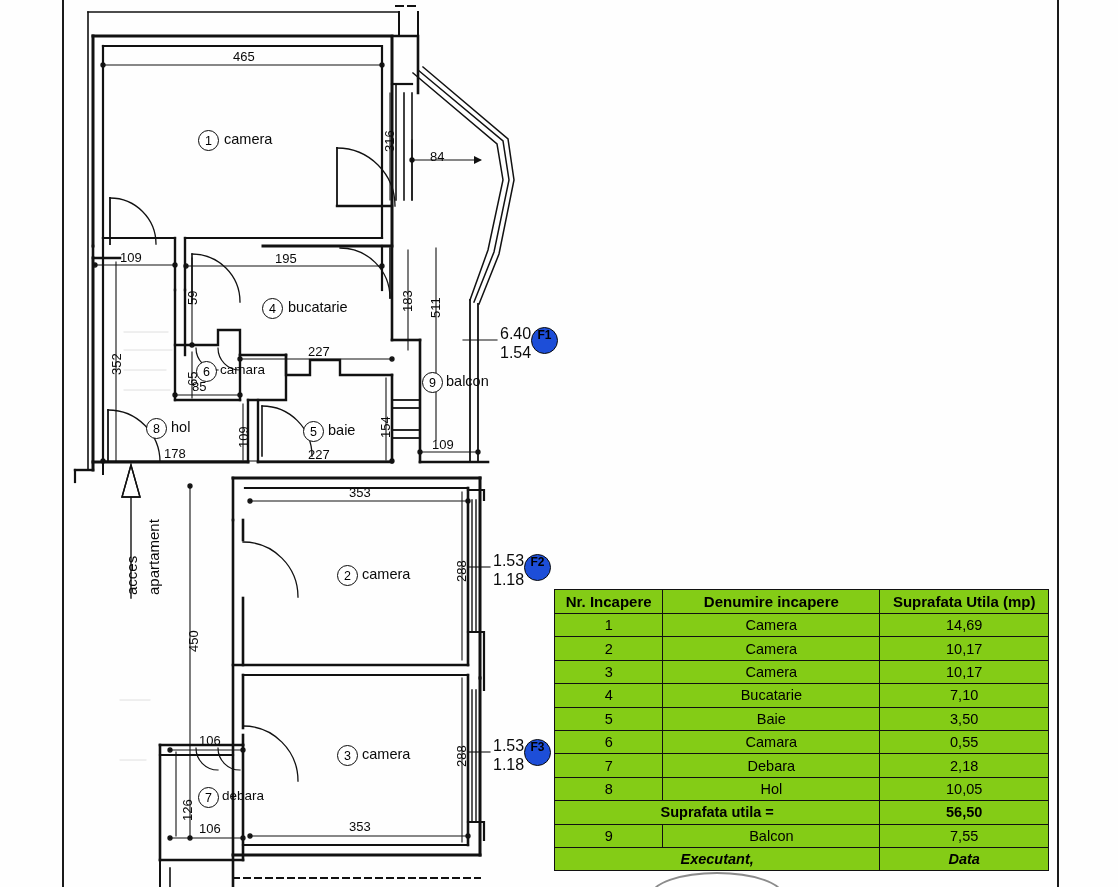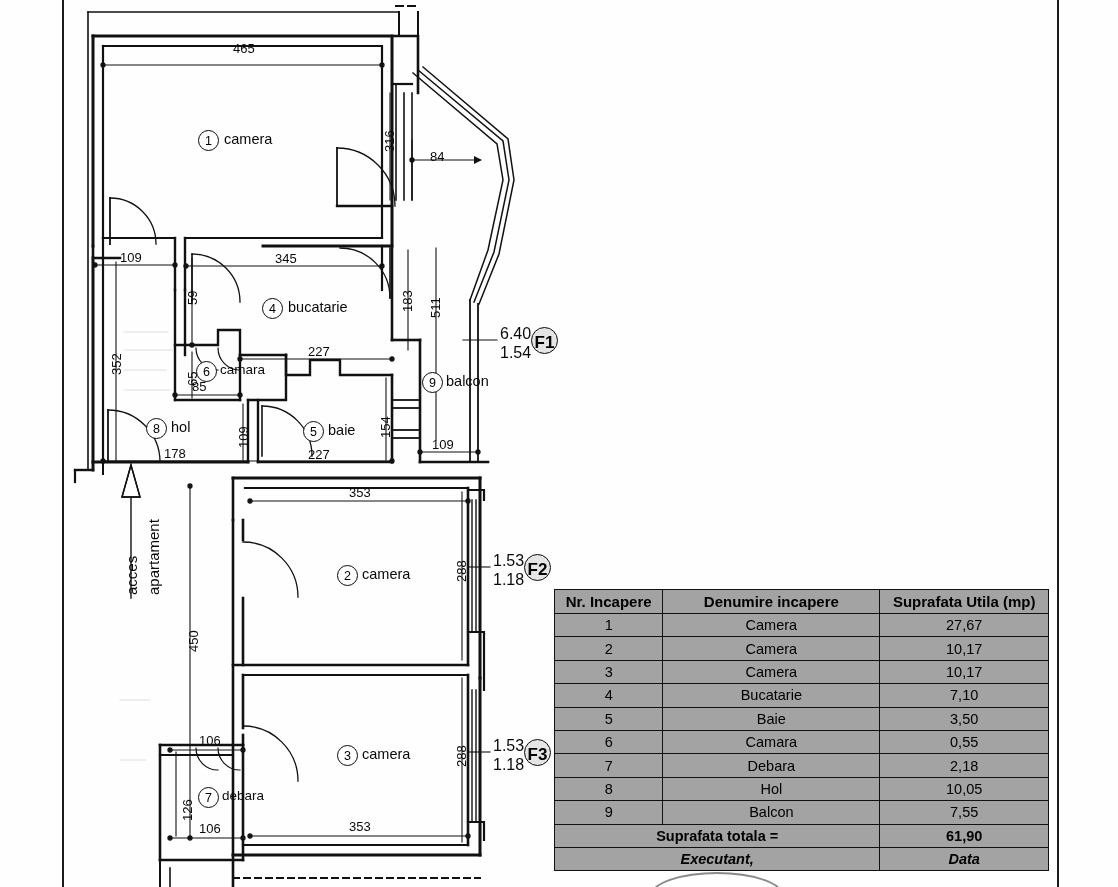--- a/index.html
+++ b/index.html
@@ -18,29 +18,29 @@
        color:#0a0a0a;line-height:1;}
   .roomname{font-size:14.5px;}
   .dim{font-size:13px;}
   .dimv{font-size:13px;transform-origin:0 0;transform:rotate(-90deg);}
   .acces{font-size:15px;transform-origin:0 0;transform:rotate(-90deg);}
   .fwin{font-size:16px;}
   .circnum{position:absolute;width:19px;height:19px;border:1.6px solid #0a0a0a;
            border-radius:50%;font-size:12.5px;display:flex;align-items:center;
            justify-content:center;background:#fff;font-family:"Liberation Sans",sans-serif;}
   .fcirc{position:absolute;width:25px;height:25px;border:1.8px solid #0a0a0a;
-         border-radius:50%;font-size:17px;display:flex;align-items:flex-end;
-         justify-content:center;background:#e5e5e5;font-weight:bold;}
+         border-radius:50%;font-size:12px;display:flex;align-items:flex-start;
+         justify-content:center;background:#1d4ed8;font-weight:bold;}
 
   
   #tbl{position:absolute;left:554px;top:589px;width:495px;
        border-collapse:collapse;background:#fff;}
   #tbl td,#tbl th{border:1.7px solid #111;padding:0;height:22.4px;
       font-size:14.5px;text-align:center;font-family:"Liberation Sans",sans-serif;
-      background:#a3a3a3;}
+      background:#84cc16;}
   #tbl th{font-weight:bold;font-size:15px;height:23px;}
   #tbl .cnr{width:108px;}
   #tbl .cname{width:218px;}
   #tbl .carea{width:169px;}
   .sumrow td{font-weight:bold;}
   .execrow td{font-weight:bold;font-style:italic;}
 
   .stamp{position:absolute;border:2px solid #2b2b2b;border-radius:50%;
          opacity:.55;}
 </style>
@@ -334,24 +334,24 @@
   <div class="circnum" style="left:337px;top:745px;">
       <span>3</span>
     </div>
   <div class="lbl roomname" style="left:362px;top:747px;">camera</div>
 
   <div class="circnum" style="left:198px;top:787px;">
       <span>7</span>
     </div>
   <div class="lbl roomname" style="left:222px;top:789px;font-size:13.5px;">debara</div>
 
-  <div class="lbl dim" style="left:233px;top:42px;">465</div>
+  <div class="lbl dim" style="left:233px;top:50px;">465</div>
   <div class="lbl dim" style="left:430px;top:150px;">84</div>
   <div class="lbl dim" style="left:120px;top:251px;">109</div>
-  <div class="lbl dim" style="left:275px;top:252px;">345</div>
+  <div class="lbl dim" style="left:275px;top:252px;">195</div>
   <div class="lbl dim" style="left:308px;top:345px;">227</div>
   <div class="lbl dim" style="left:192px;top:380px;">85</div>
   <div class="lbl dim" style="left:164px;top:447px;">178</div>
   <div class="lbl dim" style="left:308px;top:448px;">227</div>
   <div class="lbl dim" style="left:432px;top:438px;">109</div>
   <div class="lbl dim" style="left:349px;top:486px;">353</div>
   <div class="lbl dim" style="left:199px;top:734px;">106</div>
   <div class="lbl dim" style="left:199px;top:822px;">106</div>
   <div class="lbl dim" style="left:349px;top:820px;">353</div>
 
@@ -394,21 +394,21 @@
       <tr>
         <th class="cnr">Nr. Incapere</th>
         <th class="cname">Denumire incapere</th>
         <th class="carea">Suprafata Utila (mp)</th>
       </tr>
     </thead>
     <tbody>
       <tr>
         <td>1</td>
         <td>Camera</td>
-        <td>27,67</td>
+        <td>14,69</td>
       </tr>
       <tr>
         <td>2</td>
         <td>Camera</td>
         <td>10,17</td>
       </tr>
       <tr>
         <td>3</td>
         <td>Camera</td>
         <td>10,17</td>
@@ -431,29 +431,29 @@
       <tr>
         <td>7</td>
         <td>Debara</td>
         <td>2,18</td>
       </tr>
       <tr>
         <td>8</td>
         <td>Hol</td>
         <td>10,05</td>
       </tr>
+      <tr class="sumrow">
+        <td colspan="2">Suprafata utila  =</td>
+        <td>56,50</td>
+      </tr>
       <tr>
         <td>9</td>
         <td>Balcon</td>
         <td>7,55</td>
       </tr>
-      <tr class="sumrow">
-        <td colspan="2">Suprafata totala  =</td>
-        <td>61,90</td>
-      </tr>
       <tr class="execrow">
         <td colspan="2">Executant,</td>
         <td>Data</td>
       </tr>
     </tbody>
   </table>
 
   <div class="stamp" style="left:650px;top:872px;width:130px;height:44px;"></div>
 
 </div>

